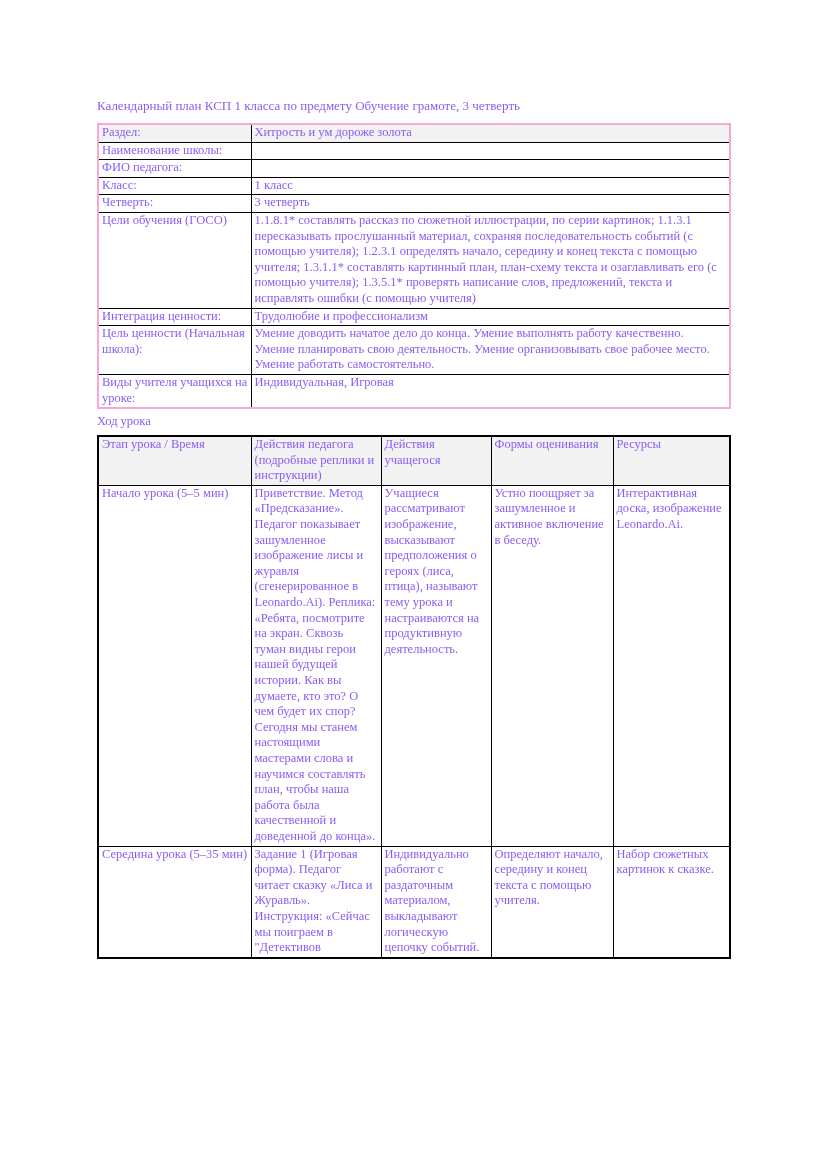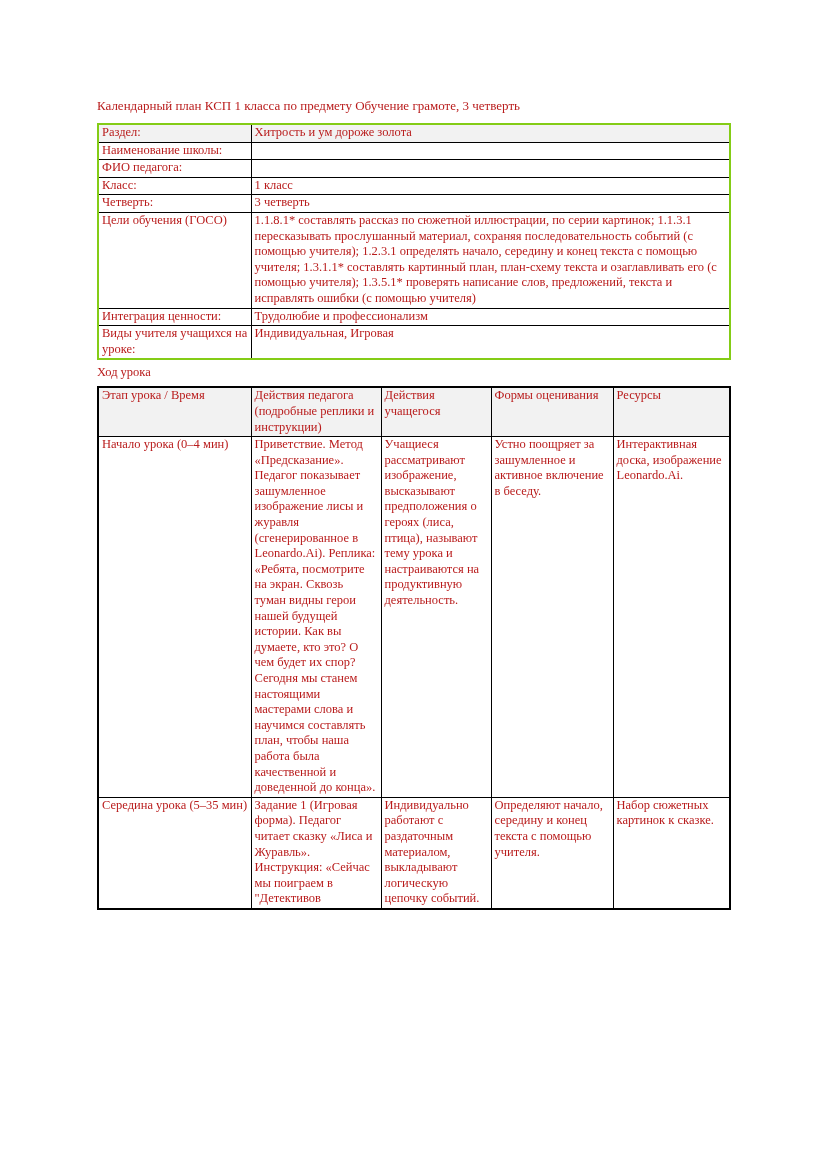--- a/index.html
+++ b/index.html
@@ -2,42 +2,42 @@
 <html style="--hl: #f2f2f2;"><head>
 <meta charset="utf-8">
 <style>
   html, body { margin: 0; padding: 0; background: #ffffff; }
   .page {
     position: relative;
     width: 827px;
     height: 1170px;
     background: #ffffff;
     font-family: "Liberation Serif", "DejaVu Serif", serif;
-    color: #b91c1c;
+    color: #8b5cf6;
     overflow: hidden;
   }
   .content {
     position: absolute;
     left: 97px;
     top: 98px;
     width: 632px;
   }
   .doc-title {
     font-size: 13px;
     line-height: 15px;
     margin: 0 0 10px 0;
     white-space: nowrap;
   }
   table {
     border-collapse: collapse;
     table-layout: fixed;
     width: 632px;
     font-size: 12.5px;
   }
-  table.info-table { border: 2px solid #84cc16; }
+  table.info-table { border: 2px solid #f9a8d4; }
   table.lesson-table { border: 2px solid #000; }
   td, th {
     border: 1px solid #000;
     padding: 0 3px 1px 3px;
     vertical-align: top;
     text-align: left;
     font-weight: normal;
     line-height: 15.6px;
     overflow: hidden;
     word-wrap: break-word;
@@ -92,20 +92,24 @@
         </tr>
         <tr>
           <td>Цели обучения (ГОСО)</td>
           <td>1.1.8.1* составлять рассказ по сюжетной иллюстрации, по серии картинок; 1.1.3.1 пересказывать прослушанный материал, сохраняя последовательность событий (с помощью учителя); 1.2.3.1 определять начало, середину и конец текста с помощью учителя; 1.3.1.1* составлять картинный план, план-схему текста и озаглавливать его (с помощью учителя); 1.3.5.1* проверять написание слов, предложений, текста и исправлять ошибки (с помощью учителя)</td>
         </tr>
         <tr>
           <td>Интеграция ценности:</td>
           <td>Трудолюбие и профессионализм</td>
         </tr>
         <tr>
+          <td>Цель ценности (Начальная школа):</td>
+          <td>Умение доводить начатое дело до конца. Умение выполнять работу качественно. Умение планировать свою деятельность. Умение организовывать свое рабочее место. Умение работать самостоятельно.</td>
+        </tr>
+        <tr>
           <td>Виды учителя учащихся на уроке:</td>
           <td>Индивидуальная, Игровая</td>
         </tr>
       </tbody>
     </table>
 
     <div class="section-heading">Ход урока</div>
 
     <table class="lesson-table">
       <colgroup>
@@ -119,21 +123,21 @@
         <tr class="hl">
           <th>Этап урока / Время</th>
           <th>Действия педагога (подробные реплики и инструкции)</th>
           <th>Действия учащегося</th>
           <th>Формы оценивания</th>
           <th>Ресурсы</th>
         </tr>
       </thead>
       <tbody>
         <tr>
-          <td>Начало урока (0–4 мин)</td>
+          <td>Начало урока (5–5 мин)</td>
           <td>Приветствие. Метод «Предсказание». Педагог показывает зашумленное изображение лисы и журавля (сгенерированное в Leonardo.Ai). Реплика: «Ребята, посмотрите на экран. Сквозь туман видны герои нашей будущей истории. Как вы думаете, кто это? О чем будет их спор? Сегодня мы станем настоящими мастерами слова и научимся составлять план, чтобы наша работа была качественной и доведенной до конца».</td>
           <td>Учащиеся рассматривают изображение, высказывают предположения о героях (лиса, птица), называют тему урока и настраиваются на продуктивную деятельность.</td>
           <td>Устно поощряет за зашумленное и активное включение в беседу.</td>
           <td>Интерактивная доска, изображение Leonardo.Ai.</td>
         </tr>
         <tr>
           <td>Середина урока (5–35 мин)</td>
           <td>Задание 1 (Игровая форма). Педагог читает сказку «Лиса и Журавль». Инструкция: «Сейчас мы поиграем в "Детективов</td>
           <td>Индивидуально работают с раздаточным материалом, выкладывают логическую цепочку событий.</td>
           <td>Определяют начало, середину и конец текста с помощью учителя.</td>

